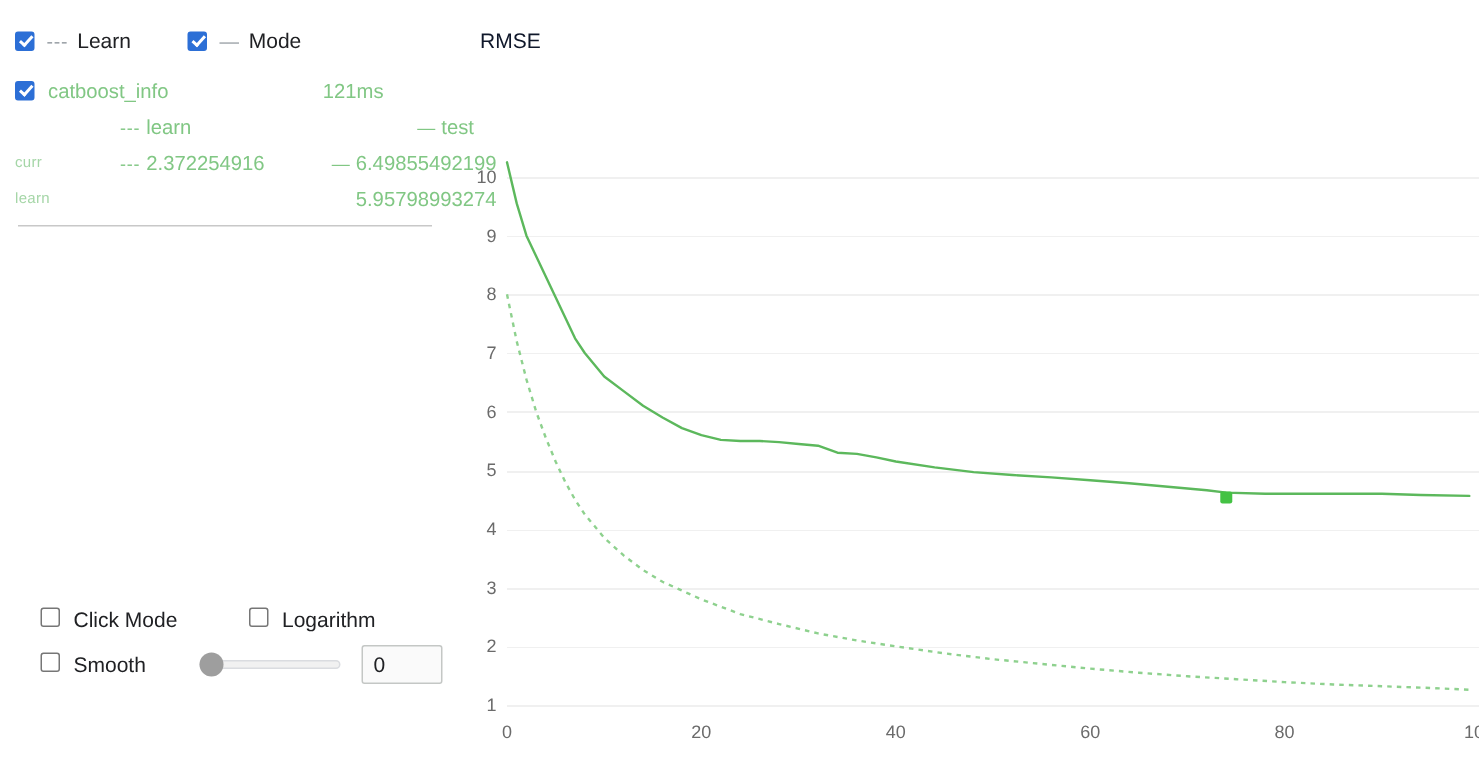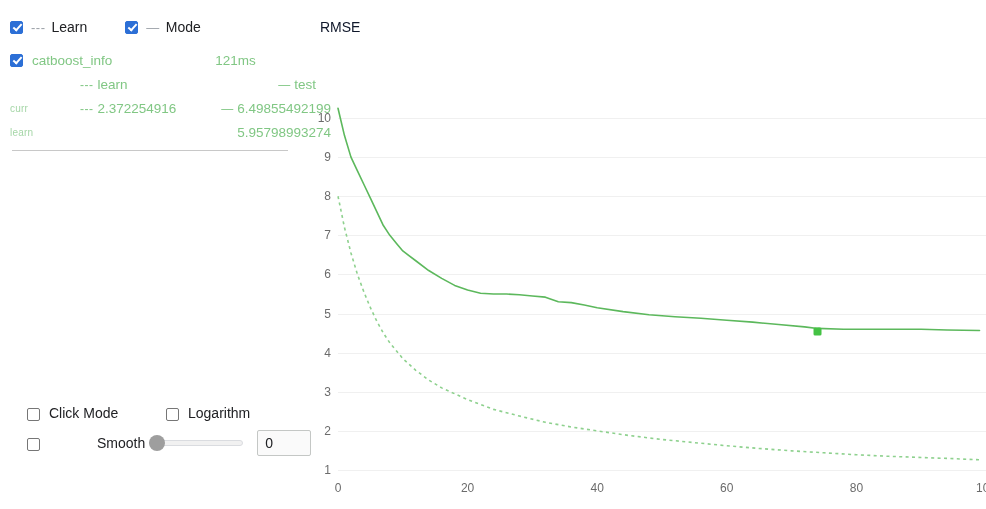--- a/index.html
+++ b/index.html
@@ -146,26 +146,26 @@
     font-size: 14px;
     color: #202124;
   }
   .ctl-row {
     display: flex;
     align-items: center;
     height: 30px;
   }
   .ctl-item {
     display: flex;
-    align-items: flex-end;
+    align-items: flex-start;
     padding-left: 17px;
   }
   .ctl-item .cbx { margin-right: 9px; }
   .ctl-lbl-clickmode { width: 122px; }
-  .ctl-lbl-smooth    { width: 122px; gap: 48px; }
+  .ctl-lbl-smooth    { width: 122px; }
 
   
   #smooth-slider {
     position: relative;
     width: 94px;
     height: 14px;
     flex: none;
     margin-left: 4px;
   }
   #smooth-slider .track {

